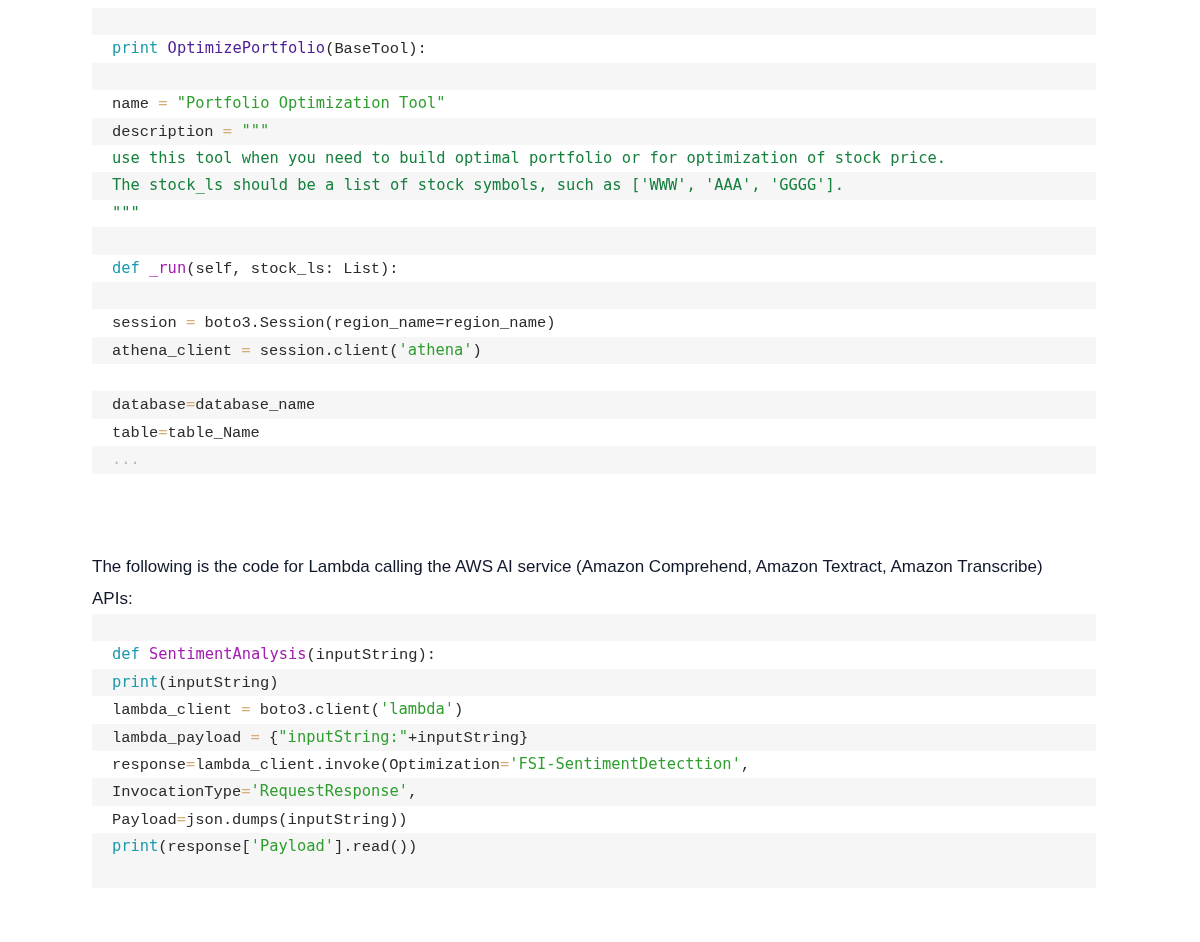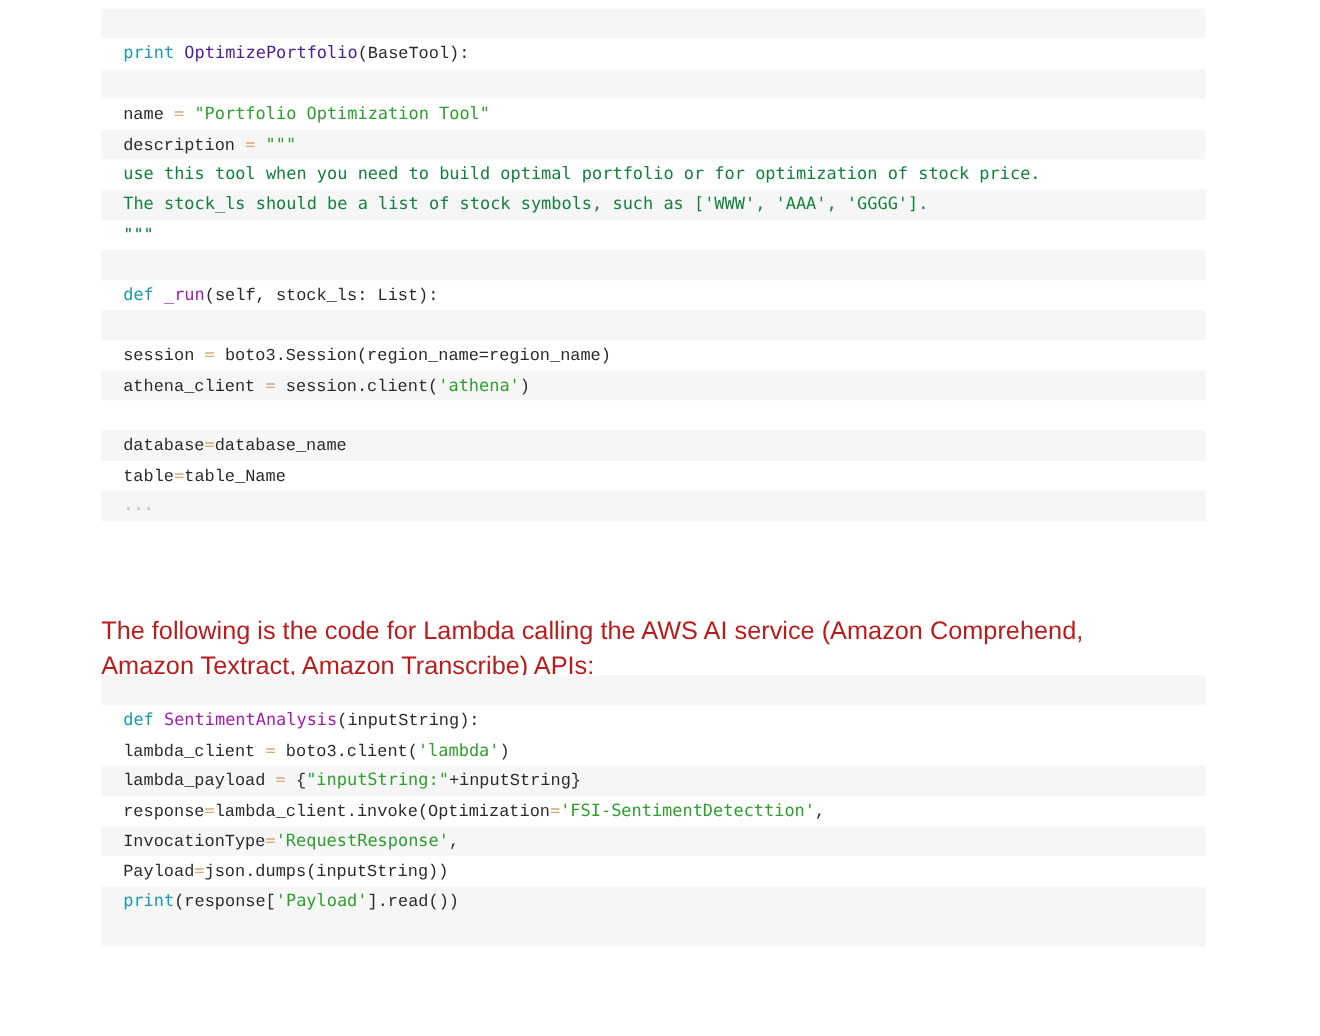--- a/index.html
+++ b/index.html
@@ -54,23 +54,23 @@
   .tok-op   { color: #d4ac7a; }      
   .tok-dim  { color: #b9b9b9; }      
   .tok-txt  { color: #2b2b2b; font-family: Liberation Mono, monospace; }
 
   
   .paragraph {
     position: absolute;
     left: 92px;
     width: 965px;
     font-family: "Liberation Sans", sans-serif;
-    font-size: 23px;
+    font-size: 17px;
     line-height: 32px;
-    color: #b91c1c;
+    color: #0f172a;
   }
 
   
   #code-block-1 { top: 8px;   }
   #para-1       { top: 534px; }
   #code-block-2 { top: 614px; }
 </style>
 </head>
 <body>
 
@@ -95,20 +95,21 @@
       <div class="code-line even"><span class="tok-txt">table</span><span class="tok-op">=</span><span class="tok-txt">table_Name</span></div>
       <div class="code-line odd"><span class="tok-dim">...</span></div>
       <div class="code-line even">&nbsp;</div>
     </div>
 
   <p class="paragraph" id="para-1">The following is the code for Lambda calling the AWS AI service (Amazon Comprehend, Amazon Textract, Amazon Transcribe) APIs:</p>
 
   <div class="code-block" id="code-block-2">
       <div class="code-line odd">&nbsp;</div>
       <div class="code-line even"><span class="tok-kw">def </span><span class="tok-fn">SentimentAnalysis</span><span class="tok-txt">(inputString):</span></div>
+      <div class="code-line odd"><span class="tok-kw">print</span><span class="tok-txt">(inputString)</span></div>
       <div class="code-line even"><span class="tok-txt">lambda_client </span><span class="tok-op">= </span><span class="tok-txt">boto3.client(</span><span class="tok-str">'lambda'</span><span class="tok-txt">)</span></div>
       <div class="code-line odd"><span class="tok-txt">lambda_payload </span><span class="tok-op">= </span><span class="tok-txt">{</span><span class="tok-str">"inputString:"</span><span class="tok-txt">+inputString}</span></div>
       <div class="code-line even"><span class="tok-txt">response</span><span class="tok-op">=</span><span class="tok-txt">lambda_client.invoke(Optimization</span><span class="tok-op">=</span><span class="tok-str">'FSI-SentimentDetecttion'</span><span class="tok-txt">,</span></div>
       <div class="code-line odd"><span class="tok-txt">InvocationType</span><span class="tok-op">=</span><span class="tok-str">'RequestResponse'</span><span class="tok-txt">,</span></div>
       <div class="code-line even"><span class="tok-txt">Payload</span><span class="tok-op">=</span><span class="tok-txt">json.dumps(inputString))</span></div>
       <div class="code-line odd"><span class="tok-kw">print</span><span class="tok-txt">(response[</span><span class="tok-str">'Payload'</span><span class="tok-txt">].read())</span></div>
       <div class="code-line odd">&nbsp;</div>
     </div>
 
 </div>

